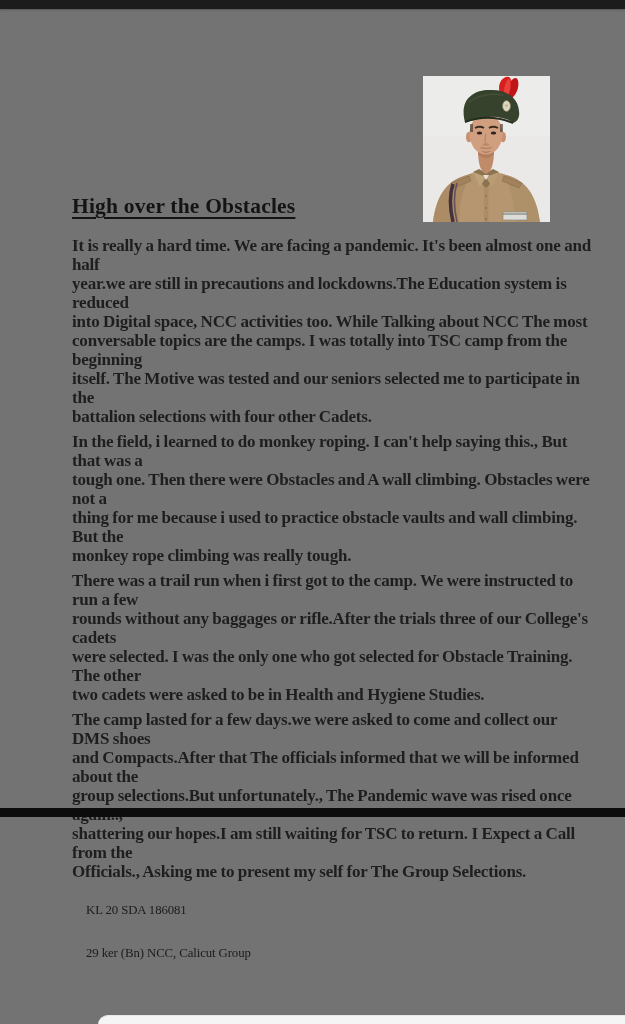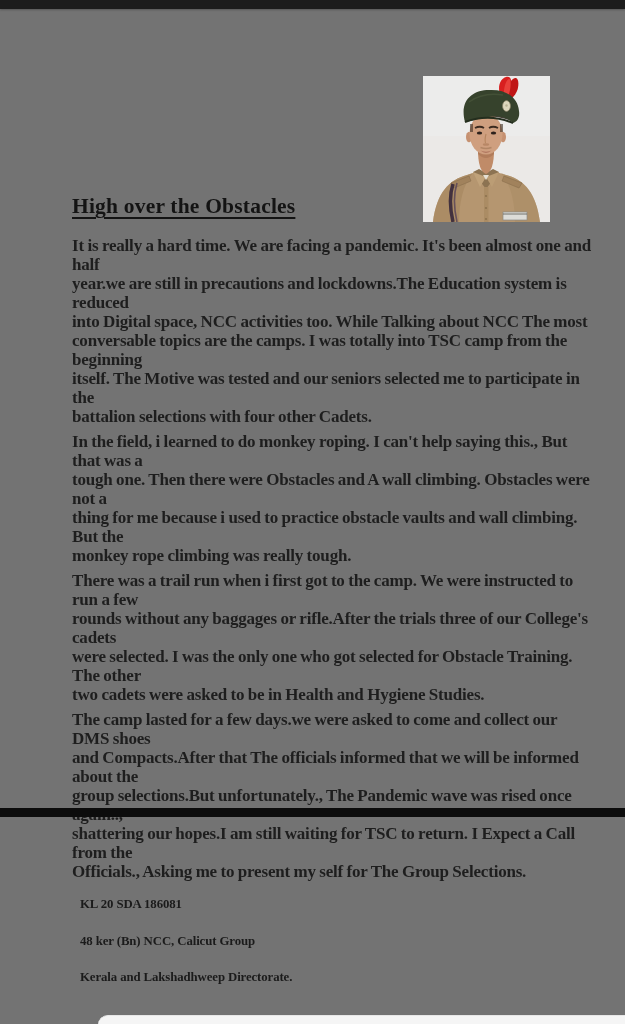--- a/index.html
+++ b/index.html
@@ -35,21 +35,21 @@
     letter-spacing:-0.2px; word-spacing:-0.5px;
     color:#1e1e1e;
     white-space:pre-line;
   }
   .page-divider {
     position:absolute; left:0; top:808px; width:625px; height:9px;
     background:#0c0c0c;
   }
   .signature-block { position:absolute; left:72px; top:882px; }
   .signature-block p {
-    margin:8px; font-size:12.8px; line-height:28.7px; font-weight:bold;
+    margin:14px; font-size:12.8px; line-height:28.7px; font-weight:normal;
     letter-spacing:-0.1px; color:#1b1b1b;
   }
   .bottom-strip {
     position:absolute; left:98px; top:1015px; width:527px; height:9px;
     background:#f5f5f5; border-top:1px solid #e7e7e7;
     border-radius:10px 0 0 0;
   }
 </style>
 </head>
 <body>
@@ -145,19 +145,18 @@
 and Compacts.After that The officials informed that we will be informed about the
 group selections.But unfortunately., The Pandemic wave was rised once again..,
 shattering our hopes.I am still waiting for TSC to return. I Expect a Call from the
 Officials., Asking me to present my self for The Group Selections.</p>
   </div>
 
   <div class="page-divider"></div>
 
   <div class="signature-block">
     <p>KL 20 SDA 186081</p>
-    <p>48 ker (Bn) NCC, Calicut Group</p>
-    <p>Kerala and Lakshadhweep Directorate.</p>
+    <p>29 ker (Bn) NCC, Calicut Group</p>
   </div>
 
   <div class="bottom-strip"></div>
 
 </div>
 
 </body></html>

